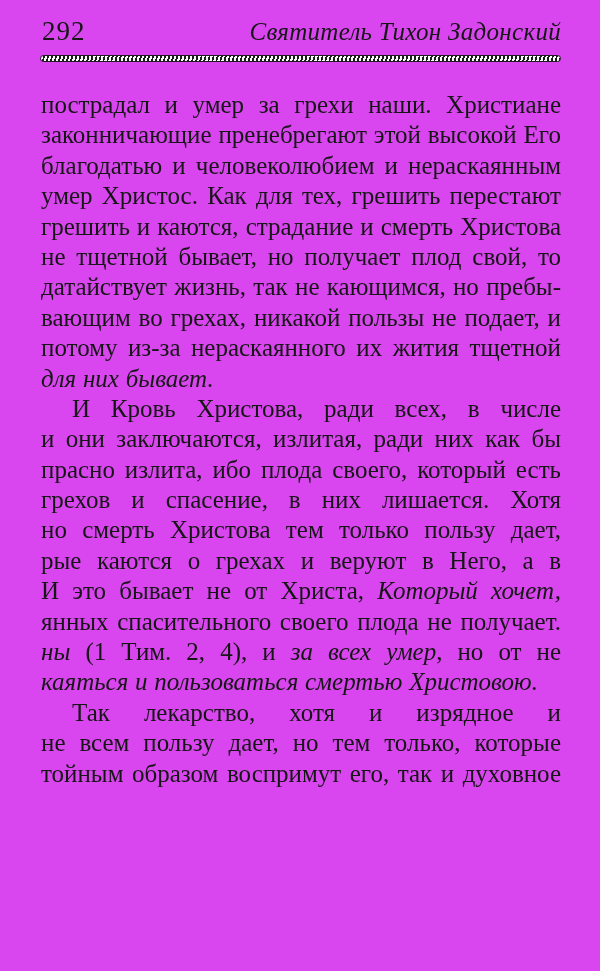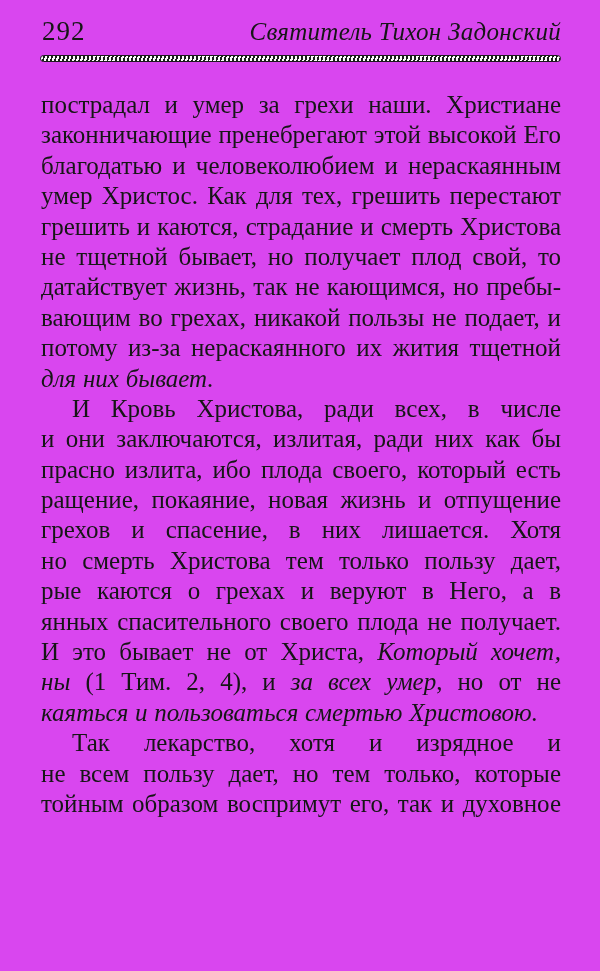--- a/index.html
+++ b/index.html
@@ -95,25 +95,24 @@
       <div class="line"><span>умер Христос. Как для тех, грешить перестают</span></div>
       <div class="line"><span>грешить и каются, страдание и смерть Христова</span></div>
       <div class="line"><span>не тщетной бывает, но получает плод свой, то</span></div>
       <div class="line"><span>датайствует жизнь, так не кающимся, но пребы-</span></div>
       <div class="line"><span>вающим во грехах, никакой пользы не подает, и</span></div>
       <div class="line"><span>потому из-за нераскаянного их жития тщетной</span></div>
       <div class="line left"><span>для них бывает.</span></div>
       <div class="line indent"><span>И Кровь Христова, ради всех, в числе которых</span></div>
       <div class="line"><span>и они заключаются, излитая, ради них как бы на-</span></div>
       <div class="line"><span>прасно излита, ибо плода своего, который есть об-</span></div>
-      <div class="line"><span>ращение, покаяние, новая жизнь и отпущение</span></div>
       <div class="line"><span>грехов и спасение, в них лишается. Хотя Христос</span></div>
       <div class="line"><span>но смерть Христова тем только пользу дает, кото-</span></div>
       <div class="line"><span>рые каются о грехах и веруют в Него, а в нераска-</span></div>
+      <div class="line"><span>И это бывает не от Христа, </span><span class="it">Который хочет, что-</span></div>
       <div class="line"><span>янных спасительного своего плода не получает.</span></div>
-      <div class="line"><span>И это бывает не от Христа, </span><span class="it">Который хочет, что-</span></div>
       <div class="line"><span class="it">ны </span><span>(1 Тим. 2, 4), и </span><span class="it">за всех умер</span><span>, но от не хотящих</span></div>
       <div class="line left"><span>каяться и пользоваться смертью Христовою.</span></div>
       <div class="line indent"><span>Так лекарство, хотя и изрядное и преполезное,</span></div>
       <div class="line"><span>не всем пользу дает, но тем только, которые прис-</span></div>
       <div class="line"><span>тойным образом воспримут его, так и духовное и</span></div>
     </div>
 </div>
 
 </body></html>

